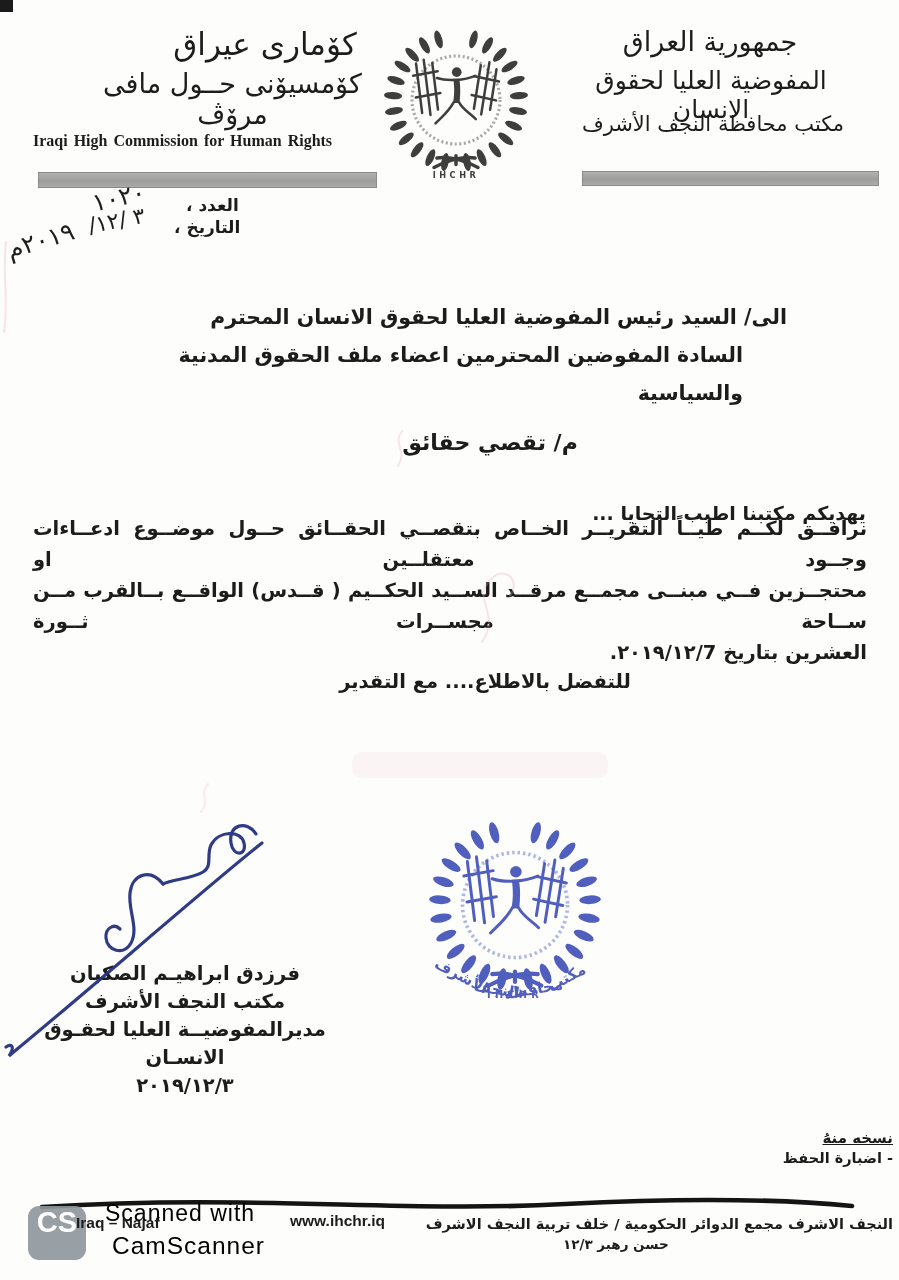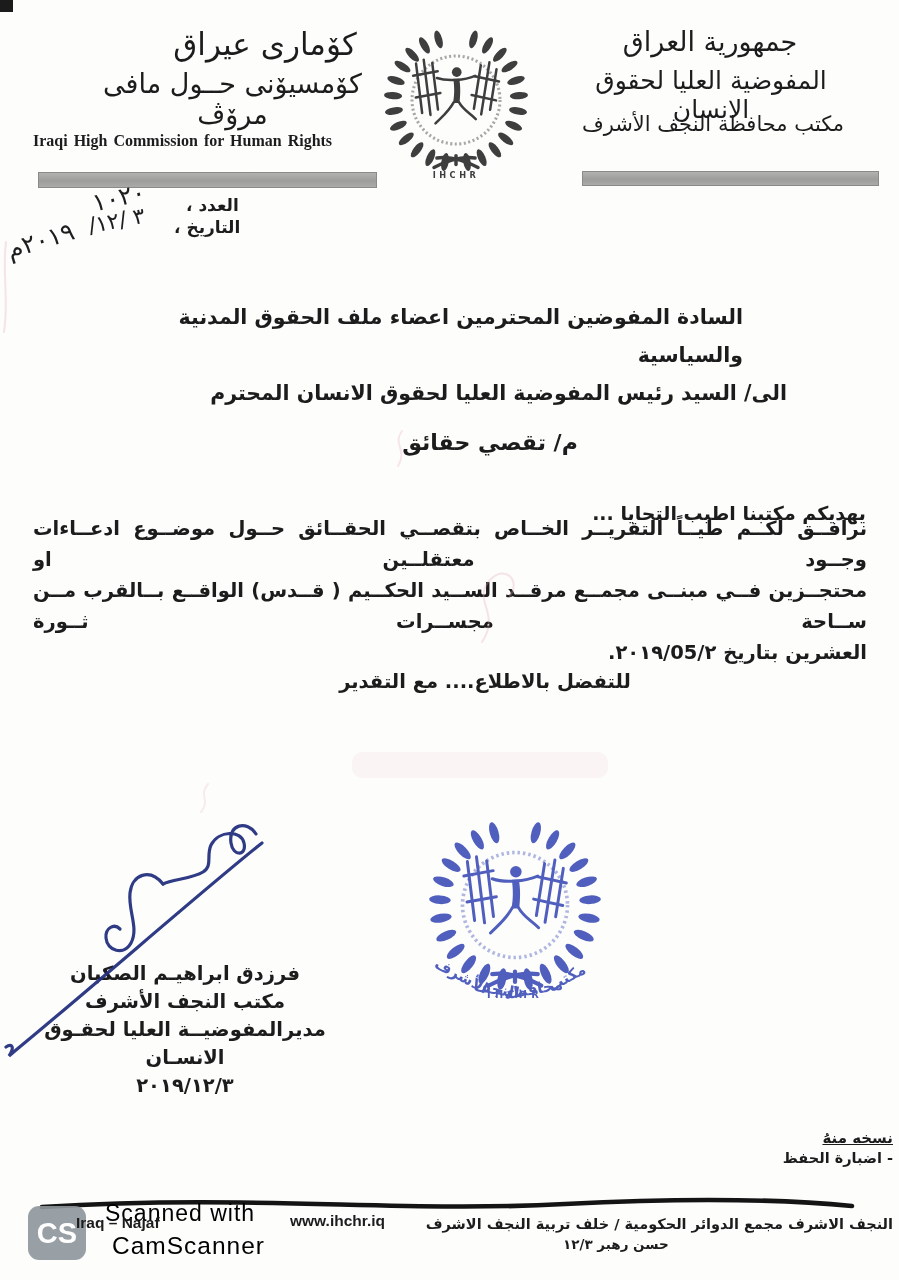--- a/index.html
+++ b/index.html
@@ -112,32 +112,32 @@
 <div class="abs ar" style="left:568px;top:112px;width:290px;text-align:center;font-size:21px">مكتب محافظة النجف الأشرف</div>
 <div class="abs bar" style="left:582px;top:171px;width:295px;height:13px"></div>
 
 <div class="abs ar b" style="left:186px;top:195px;font-size:17px">العدد ،</div>
 <div class="abs hand" style="left:92px;top:183px;font-size:25px;transform:rotate(-13deg)">١٠٢٠</div>
 <div class="abs ar b" style="left:174px;top:217px;font-size:17px">التاريخ ،</div>
 <div class="abs ar hand" style="left:88px;top:208px;font-size:22px;transform:rotate(-11deg)">٣ /١٢/</div>
 <div class="abs hand" style="left:6px;top:226px;font-size:25px;transform:rotate(-17deg);direction:ltr">٢٠١٩م</div>
 
 <div class="abs ar b" style="right:112px;top:298px;width:680px;text-align:right;font-size:20.5px;line-height:38px">
+  <div>الى/ السيد رئيس المفوضية العليا لحقوق الانسان المحترم</div>
   <div style="padding-right:44px">السادة المفوضين المحترمين اعضاء ملف الحقوق المدنية والسياسية</div>
-  <div>الى/ السيد رئيس المفوضية العليا لحقوق الانسان المحترم</div>
 </div>
 
 <div class="abs ar b" style="left:300px;top:430px;width:380px;text-align:center;font-size:22px">م/ تقصي حقائق</div>
 
 <div class="abs ar b" style="left:500px;top:502px;width:366px;text-align:right;font-size:19px">يهديكم مكتبنا اطيب التحايا ...</div>
 
 <div class="abs ar b" style="left:33px;top:513px;width:834px;font-size:19.5px;line-height:31px">
   <div class="justify">نرافــق لكــم طيــاً التقريــر الخــاص بتقصــي الحقــائق حــول موضــوع ادعــاءات وجــود معتقلــين او</div>
   <div class="justify">محتجــزين فــي مبنــى مجمــع مرقــد الســيد الحكــيم ( قــدس) الواقــع بــالقرب مــن ســاحة مجســرات ثــورة</div>
-  <div style="text-align:right">العشرين بتاريخ ٢٠١٩/05/٢.</div>
+  <div style="text-align:right">العشرين بتاريخ ٢٠١٩/١٢/7.</div>
 </div>
 
 <div class="abs ar b" style="left:290px;top:670px;width:390px;text-align:center;font-size:19.5px">للتفضل بالاطلاع.... مع التقدير</div>
 
 <svg class="abs stamp-blue" style="left:410px;top:800px;opacity:.92;filter:blur(.3px)" width="210" height="210" viewBox="-60 -60 120 120">
   <use href="#ihchr" x="-60" y="-60" width="120" height="120"></use>
   <g fill="currentColor" font-weight="bold" font-size="8.6" text-anchor="middle" font-family="DejaVu Sans, sans-serif">
     <text transform="translate(31 44) rotate(-28)" direction="rtl">مكتب</text>
     <text transform="translate(11 51) rotate(-10)" direction="rtl">محافظة</text>
     <text transform="translate(-11 51) rotate(10)" direction="rtl">النجف</text>
@@ -164,17 +164,17 @@
   <div style="text-decoration:underline">نسخه منهُ</div>
   <div style="font-size:14.5px">- اضبارة الحفظ</div>
 </div>
 
 <div class="abs ar b" style="right:6px;top:1216px;font-size:14.5px">النجف الاشرف مجمع الدوائر الحكومية / خلف تربية النجف الاشرف</div>
 <div class="abs ar b" style="left:563px;top:1236px;font-size:13.5px">حسن رهبر ١٢/٣</div>
 <div class="abs b" style="left:290px;top:1212px;font-size:15.5px;font-family:'Liberation Sans','DejaVu Sans',sans-serif">www.ihchr.iq</div>
 <div class="abs b" style="left:76px;top:1214px;font-size:15.5px;z-index:6;font-family:'Liberation Sans','DejaVu Sans',sans-serif">Iraq – Najaf</div>
 
 <div class="abs" style="left:28px;top:1206px;width:58px;height:54px;background:#8f979c;border-radius:11px;
-     display:flex;align-items:center;justify-content:center;z-index:5;opacity:.9">
+     display:flex;align-items:flex-start;justify-content:center;z-index:5;opacity:.9">
   <span style="color:#fff;font-size:29px;font-weight:bold;font-family:'Liberation Sans','DejaVu Sans',sans-serif">CS</span>
 </div>
 <div class="abs gray-wm" style="left:90px;top:1200px;font-size:23px;z-index:4;letter-spacing:1px">Scanned with</div>
 <div class="abs gray-wm" style="left:97px;top:1232px;font-size:24.5px;z-index:4;letter-spacing:1px">CamScanner</div>
 
 </body></html>

